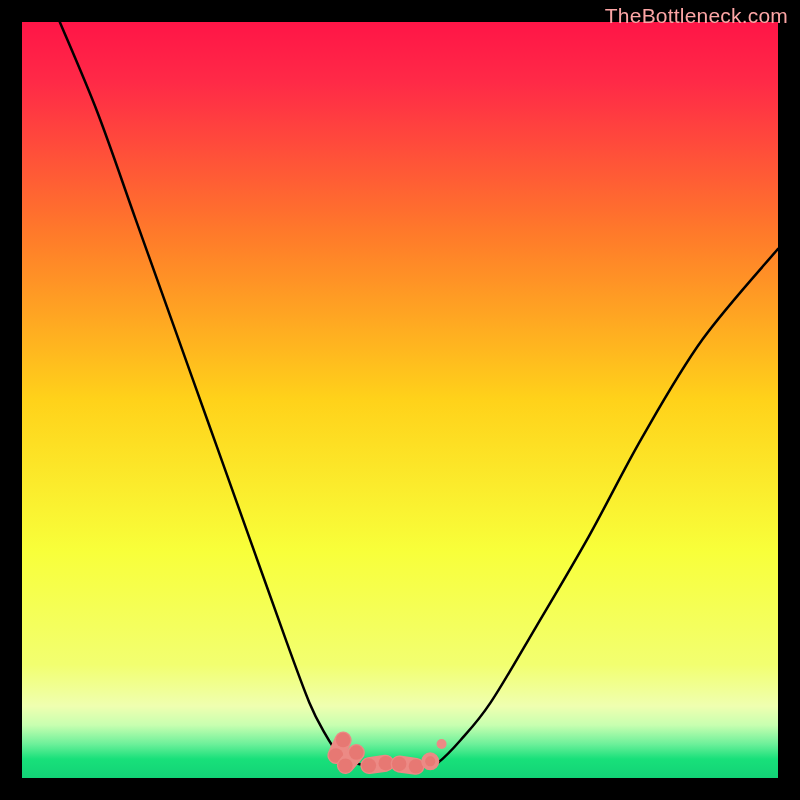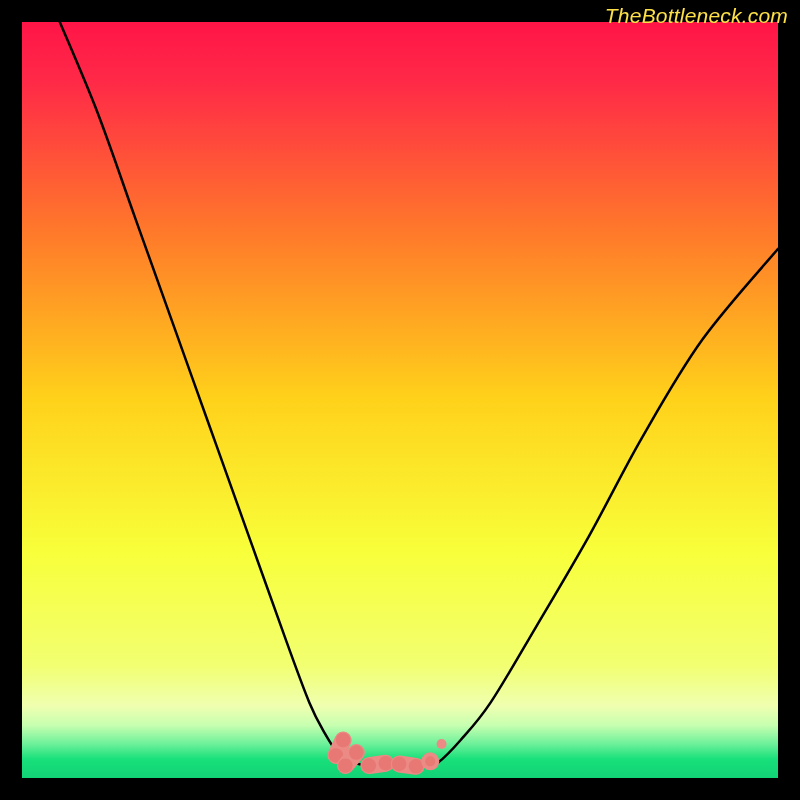--- a/index.html
+++ b/index.html
@@ -29,23 +29,22 @@
     display: block;
     width: 756px;
     height: 756px;
   }
   .watermark {
     position: absolute;
     top: 4px;
     right: 12px;
     font-size: 21px;
     font-weight: 500;
-    color: #fde047;
+    color: #fca5a5;
     letter-spacing: 0.2px;
-    font-style: italic;
   }
 </style>
 </head>
 <body>
 
 <div class="frame">
   <div class="plot-area">
     <svg class="plot-svg" viewBox="0 0 756 756">
       <defs>
         <linearGradient id="bg-grad" x1="0" y1="0" x2="0" y2="1">

